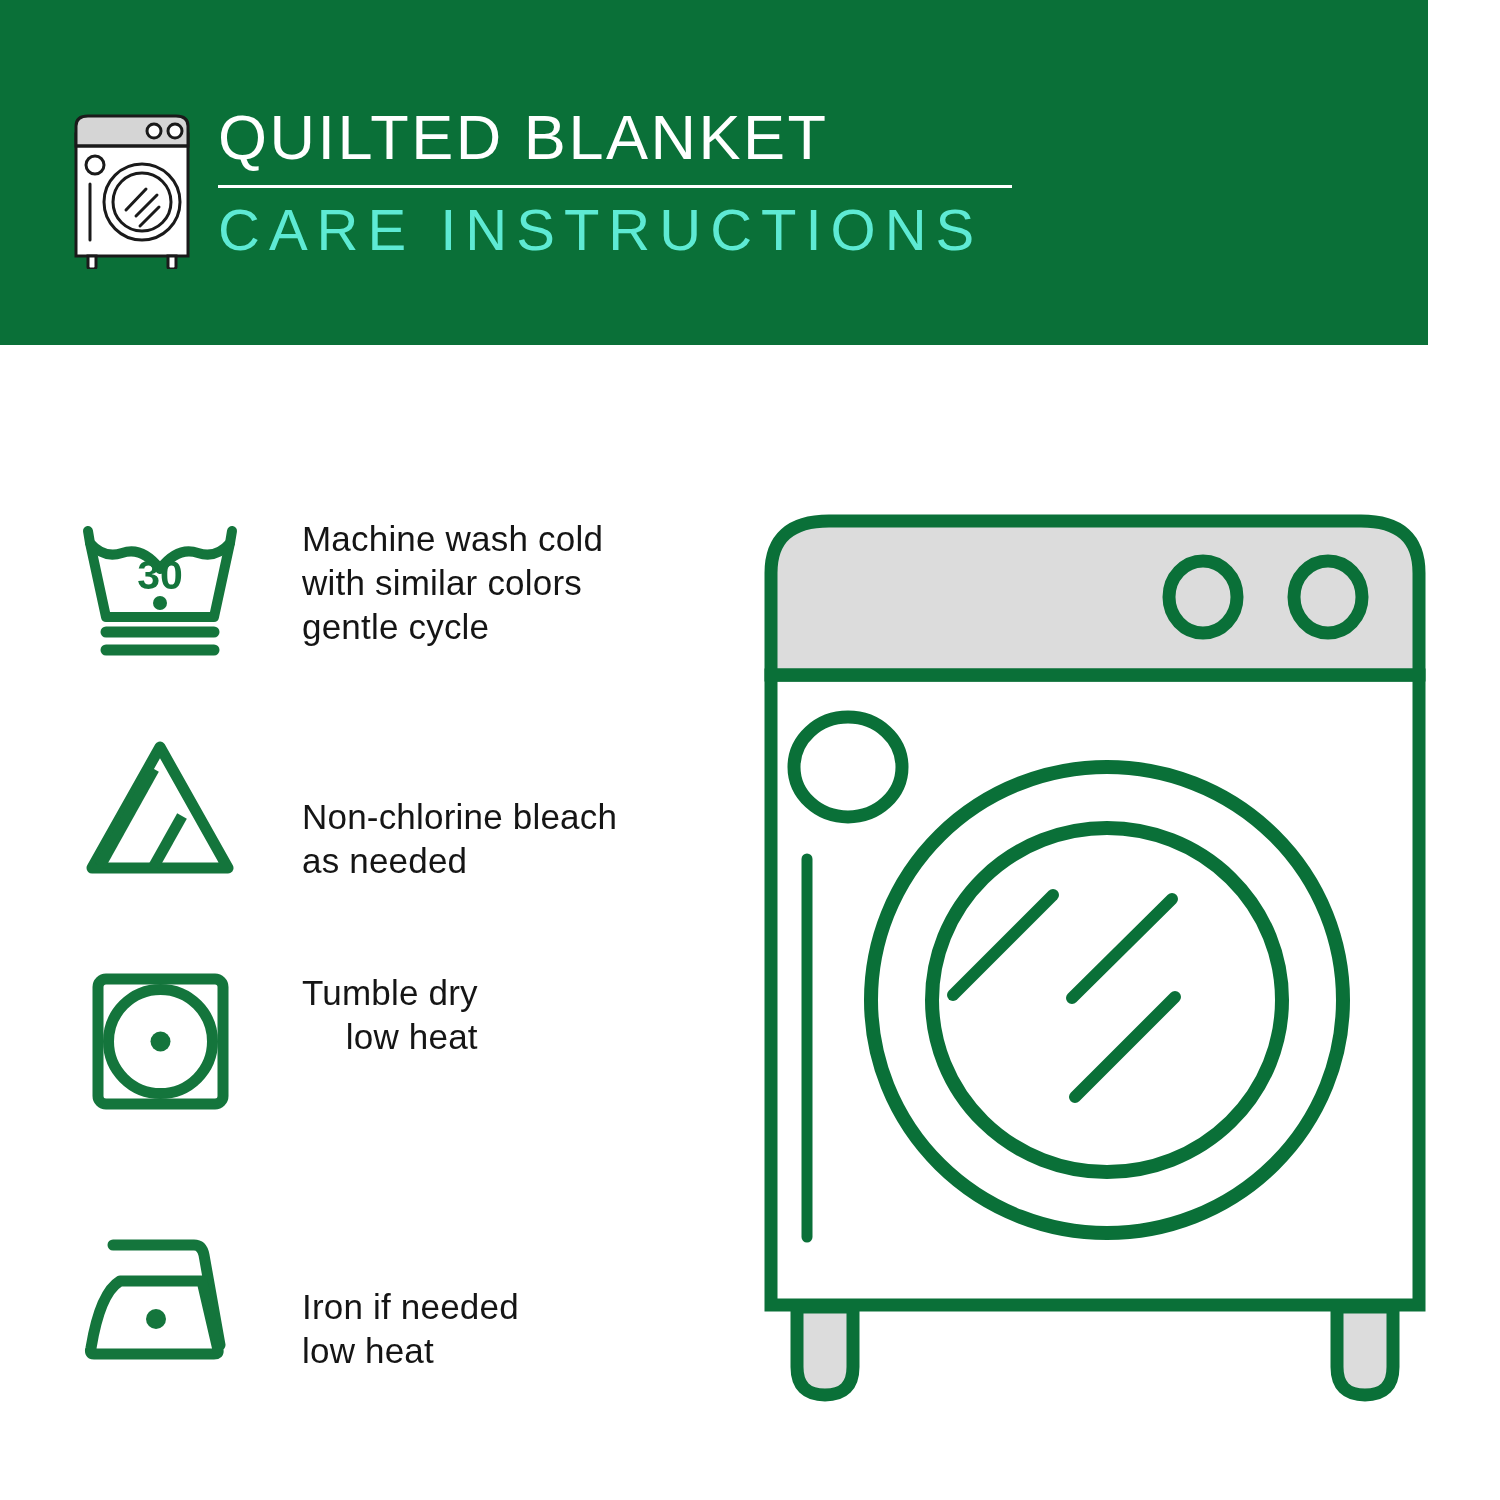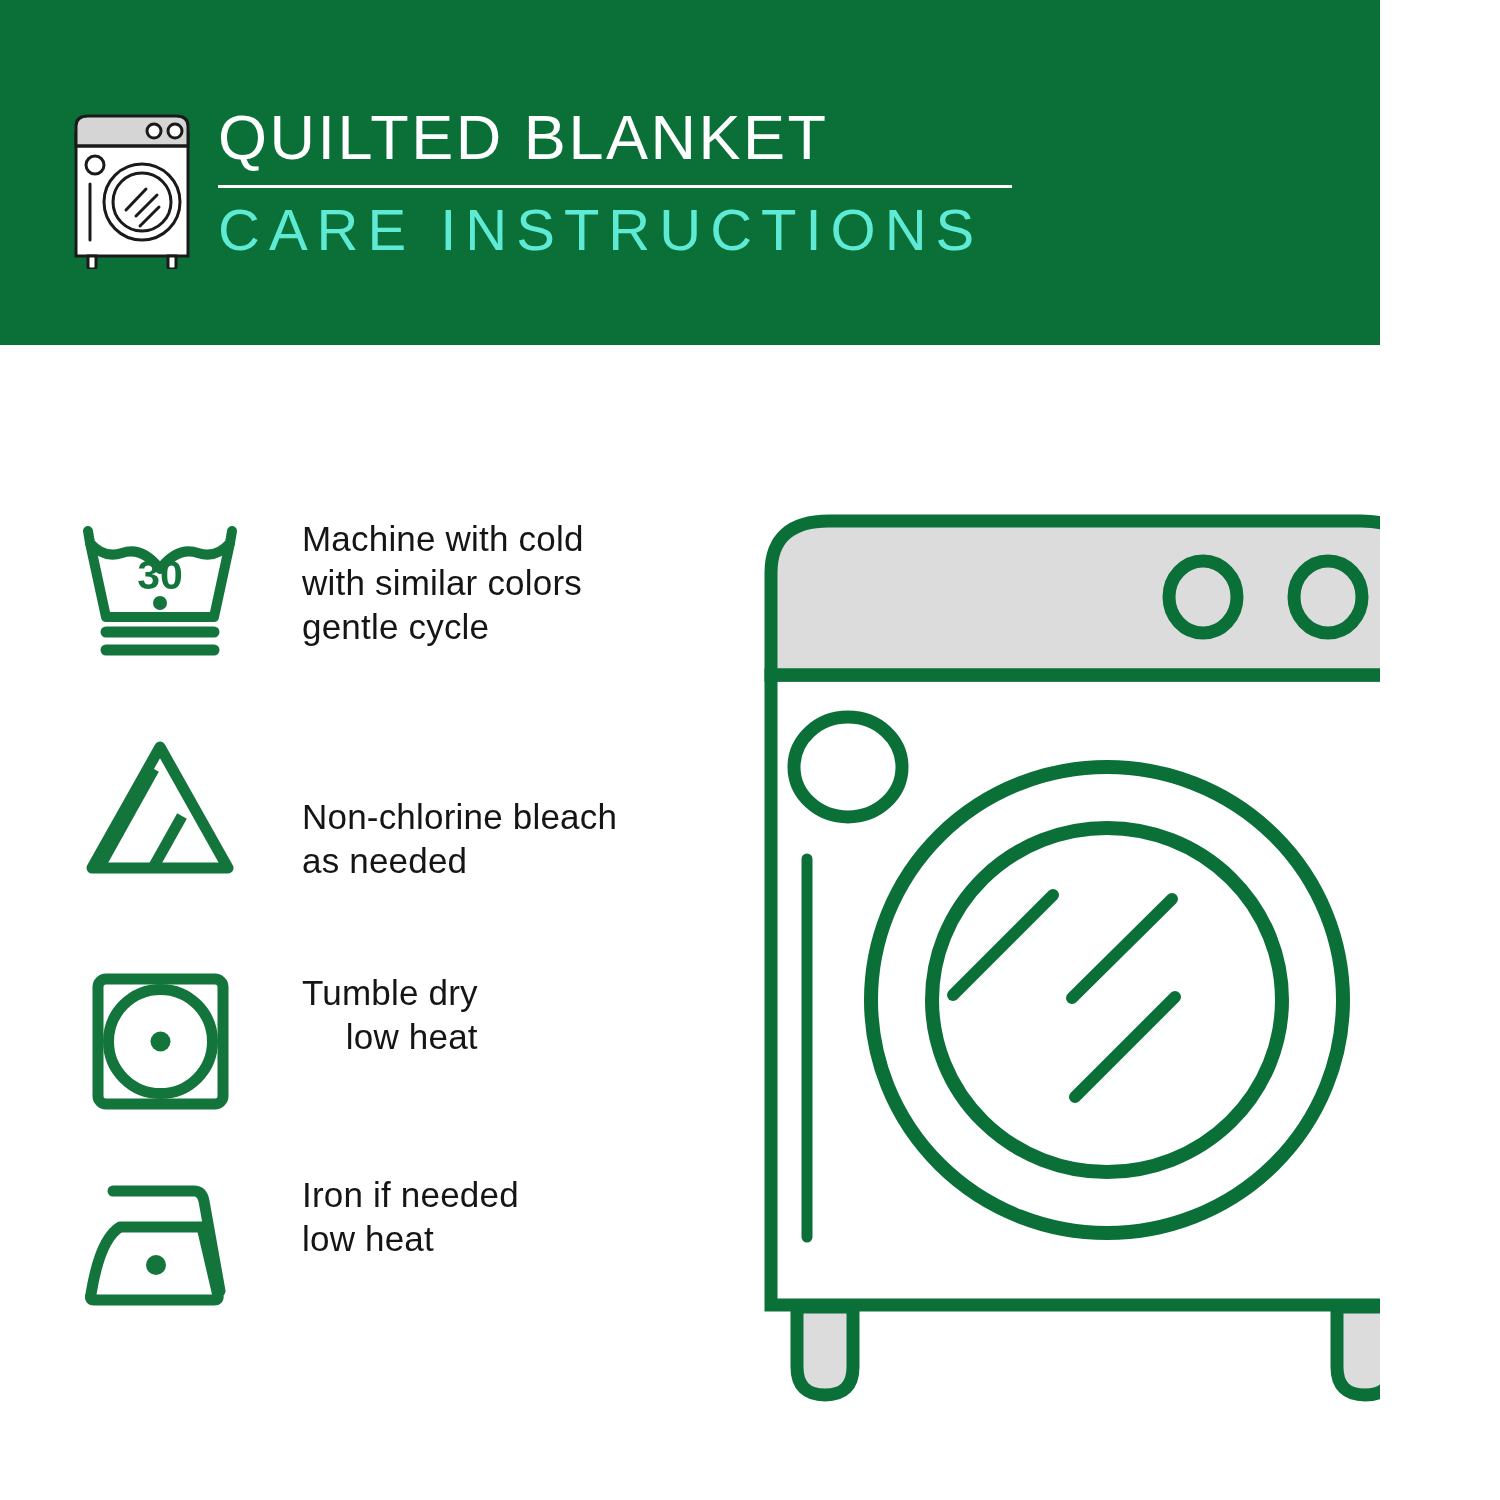--- a/index.html
+++ b/index.html
@@ -9,20 +9,21 @@
   }
   body {
     font-family: "Liberation Sans", sans-serif;
   }
   #page {
     position: relative;
     width: 1380px;
     height: 1500px;
     background: #ffffff;
     overflow: hidden;
+    padding-left: 48px;
   }
 
   
   #header-band {
     position: absolute;
     left: 0;
     top: 0;
     width: 1500px;
     height: 345px;
     background: #0a7038;
@@ -92,21 +93,21 @@
     color: #151515;
     font-weight: 400;
     letter-spacing: 0.2px;
     padding-top: 4px;
   }
   .instruction-text .tline { display: block; white-space: nowrap; }
 
   #row-wash   { top: 8px;   }
   #row-bleach { top: 228px; align-items: flex-end; }
   #row-dry    { top: 462px; text-align: right; }
-  #row-iron   { top: 664px; }
+  #row-iron   { top: 718px; align-items: flex-end; }
 
   
   #washer-illustration {
     position: absolute;
     left: 735px;
     top: 495px;
     width: 720px;
     height: 930px;
   }
 </style>
@@ -162,21 +163,21 @@
 
           <line x1="36" y1="119" x2="144" y2="119" stroke="#14753c" stroke-width="11" stroke-linecap="round"></line>
           <line x1="36" y1="137" x2="144" y2="137" stroke="#14753c" stroke-width="11" stroke-linecap="round"></line>
 
           <text x="90" y="76" font-family="Liberation Sans, sans-serif" font-size="41" font-weight="bold" fill="#14753c" text-anchor="middle">30</text>
 
           <circle cx="90" cy="90" r="7" fill="#14753c"></circle>
         </svg>
       </div>
       <div class="instruction-text">
-        <span class="tline">Machine with cold</span>
+        <span class="tline">Machine wash cold</span>
         <span class="tline">with similar colors</span>
         <span class="tline">gentle cycle</span>
       </div>
     </div>
 
     <div class="instruction-row" id="row-bleach">
       <div class="instruction-symbol">
         <svg viewBox="0 0 180 150" width="180" height="150" aria-hidden="true">
           <path d="M90 14 L158 135 L22 135 Z" fill="none" stroke="#14753c" stroke-width="11" stroke-linejoin="round"></path>
           <line x1="84" y1="36" x2="30" y2="133" stroke="#14753c" stroke-width="11" stroke-linecap="butt"></line>

